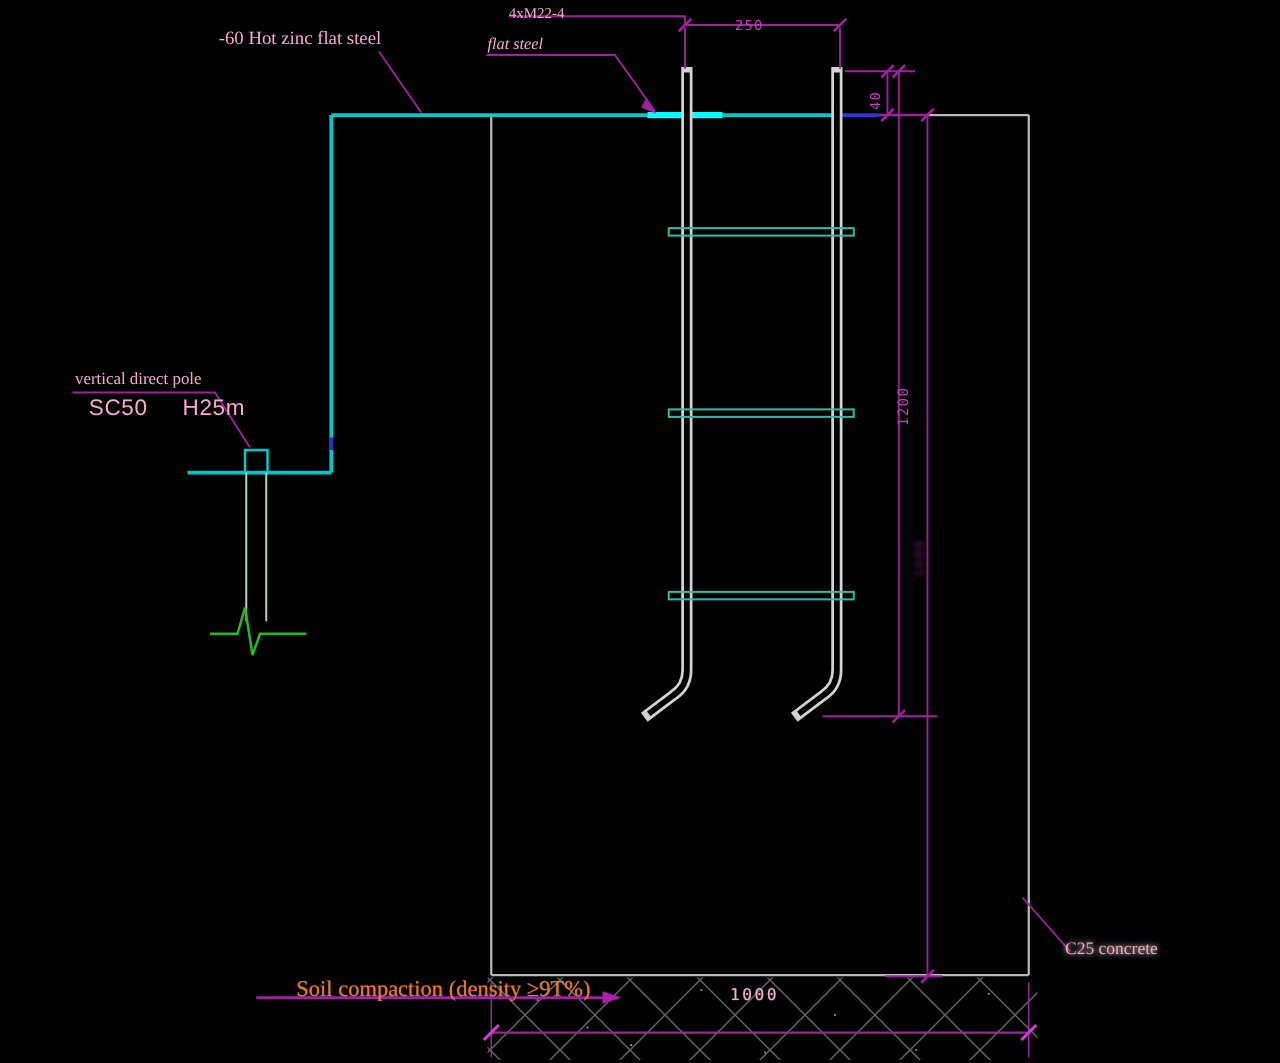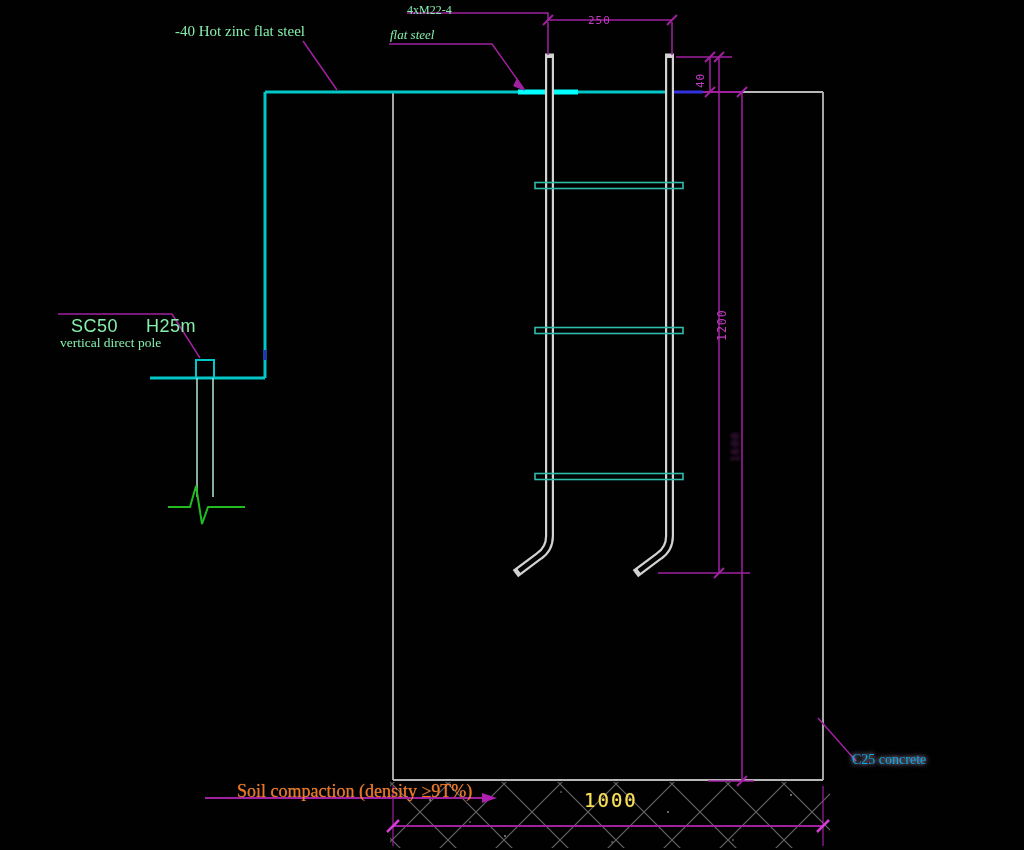--- a/index.html
+++ b/index.html
@@ -1,40 +1,40 @@
 <!DOCTYPE html>
 <html><head>
 <meta charset="utf-8">
 <style>
   html,body{margin:0;padding:0;background:#000;}
   #canvas{
     position:relative;width:1024px;height:850px;background:#010101;
     overflow:hidden;font-family:"Liberation Serif",serif;
   }
-  .lbl{position:absolute;color:#86efac;white-space:nowrap;}
+  .lbl{position:absolute;color:#f9a8d4;white-space:nowrap;}
   .serif{font-family:"Liberation Serif",serif;}
   .sans{font-family:"Liberation Sans",sans-serif;}
   .mono{font-family:"DejaVu Sans Mono",monospace;}
   .dimtxt{color:#c23cc2;font-size:11px;letter-spacing:1px;}
   .vrot{transform:rotate(-90deg);transform-origin:left top;}
   #hot-zinc-label{left:175px;top:23px;font-size:15px;}
   #bolt-spec-label{left:407px;top:3px;font-size:12px;}
   #flat-steel-label{left:390px;top:27px;font-size:13px;font-style:italic;}
   #dim-250{left:588px;top:2px;margin-top:12px;}
   #dim-40{left:694px;top:88px;}
   #dim-1200{left:715px;top:341px;font-size:11.5px;}
   #dim-1600{left:729px;top:462px;filter:blur(1.8px);opacity:.5;font-size:11px;}
-  #pole-leader-label{left:60px;top:295px;font-size:13.5px;margin-top:40px;}
+  #pole-leader-label{left:60px;top:295px;font-size:13.5px;}
   #pole-spec{left:71px;top:316px;font-size:18px;letter-spacing:.5px;}
   #pole-spec .gap{display:inline-block;width:28px;}
   #soil-label{left:237px;top:781px;font-size:18px;color:#f97316;
     text-shadow:0 0 1px rgba(255,255,255,.5);}
-  #c25-label{left:852px;top:752px;font-size:14px;color:#0ea5e9;
+  #c25-label{left:852px;top:752px;font-size:14px;color:#fca5a5;
     text-shadow:0 0 4px rgba(255,255,255,.85),0 0 9px rgba(205,160,255,.55);}
-  #dim-1000{left:584px;top:789px;font-size:19px;color:#fde047;letter-spacing:2px;
+  #dim-1000{left:584px;top:789px;font-size:13px;color:#f9a8d4;letter-spacing:2px;
     text-shadow:0 0 1px #888;}
   svg{position:absolute;left:0;top:0;}
 </style>
 </head>
 <body>
 
 <div id="canvas">
 
   <svg width="1024" height="850" viewBox="0 0 1024 850">
     <defs>
@@ -129,21 +129,21 @@
       <path d="M389 44 L492 44 L524 89"></path>
       <polygon points="525,91 513,86 517,78" fill="#a020a0" stroke="none"></polygon>
       <path d="M407 13 L548 13 L548 20"></path>
       <path d="M58 314 L172 314 L200 358"></path>
       <path d="M205 798 L490 798" stroke-width="2.2"></path>
       <polygon points="497,798 482,793 482,803" fill="#b020b0" stroke="none"></polygon>
       <path d="M818 718 L856 761"></path>
     </g>
   </svg>
 
-  <div class="lbl serif" id="hot-zinc-label">-40 Hot zinc flat steel</div>
+  <div class="lbl serif" id="hot-zinc-label">-60 Hot zinc flat steel</div>
 
   <div class="lbl serif" id="bolt-spec-label">4xM22-4</div>
 
   <div class="lbl serif" id="flat-steel-label">flat steel</div>
 
   <div class="lbl mono dimtxt" id="dim-250">250</div>
 
   <div class="lbl mono dimtxt vrot" id="dim-40">40</div>
 
   <div class="lbl mono dimtxt vrot" id="dim-1200">1200</div>

